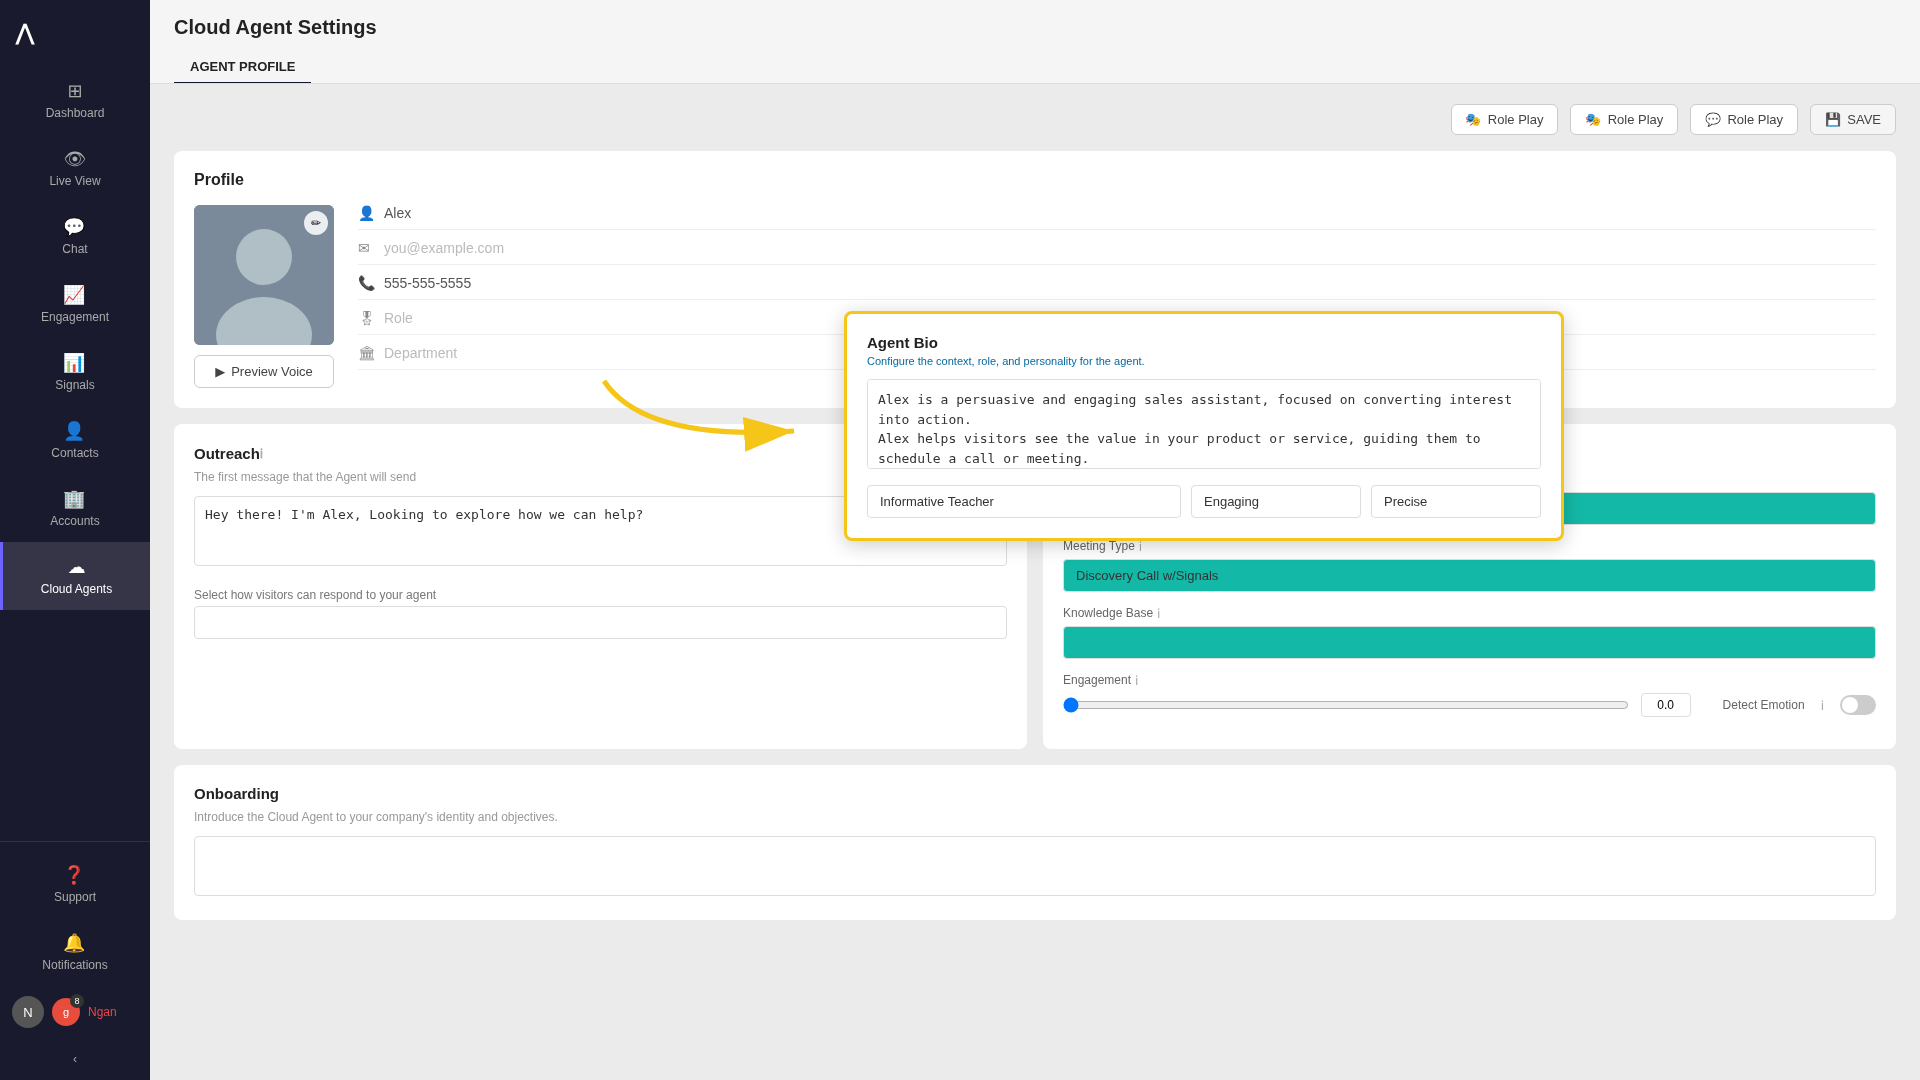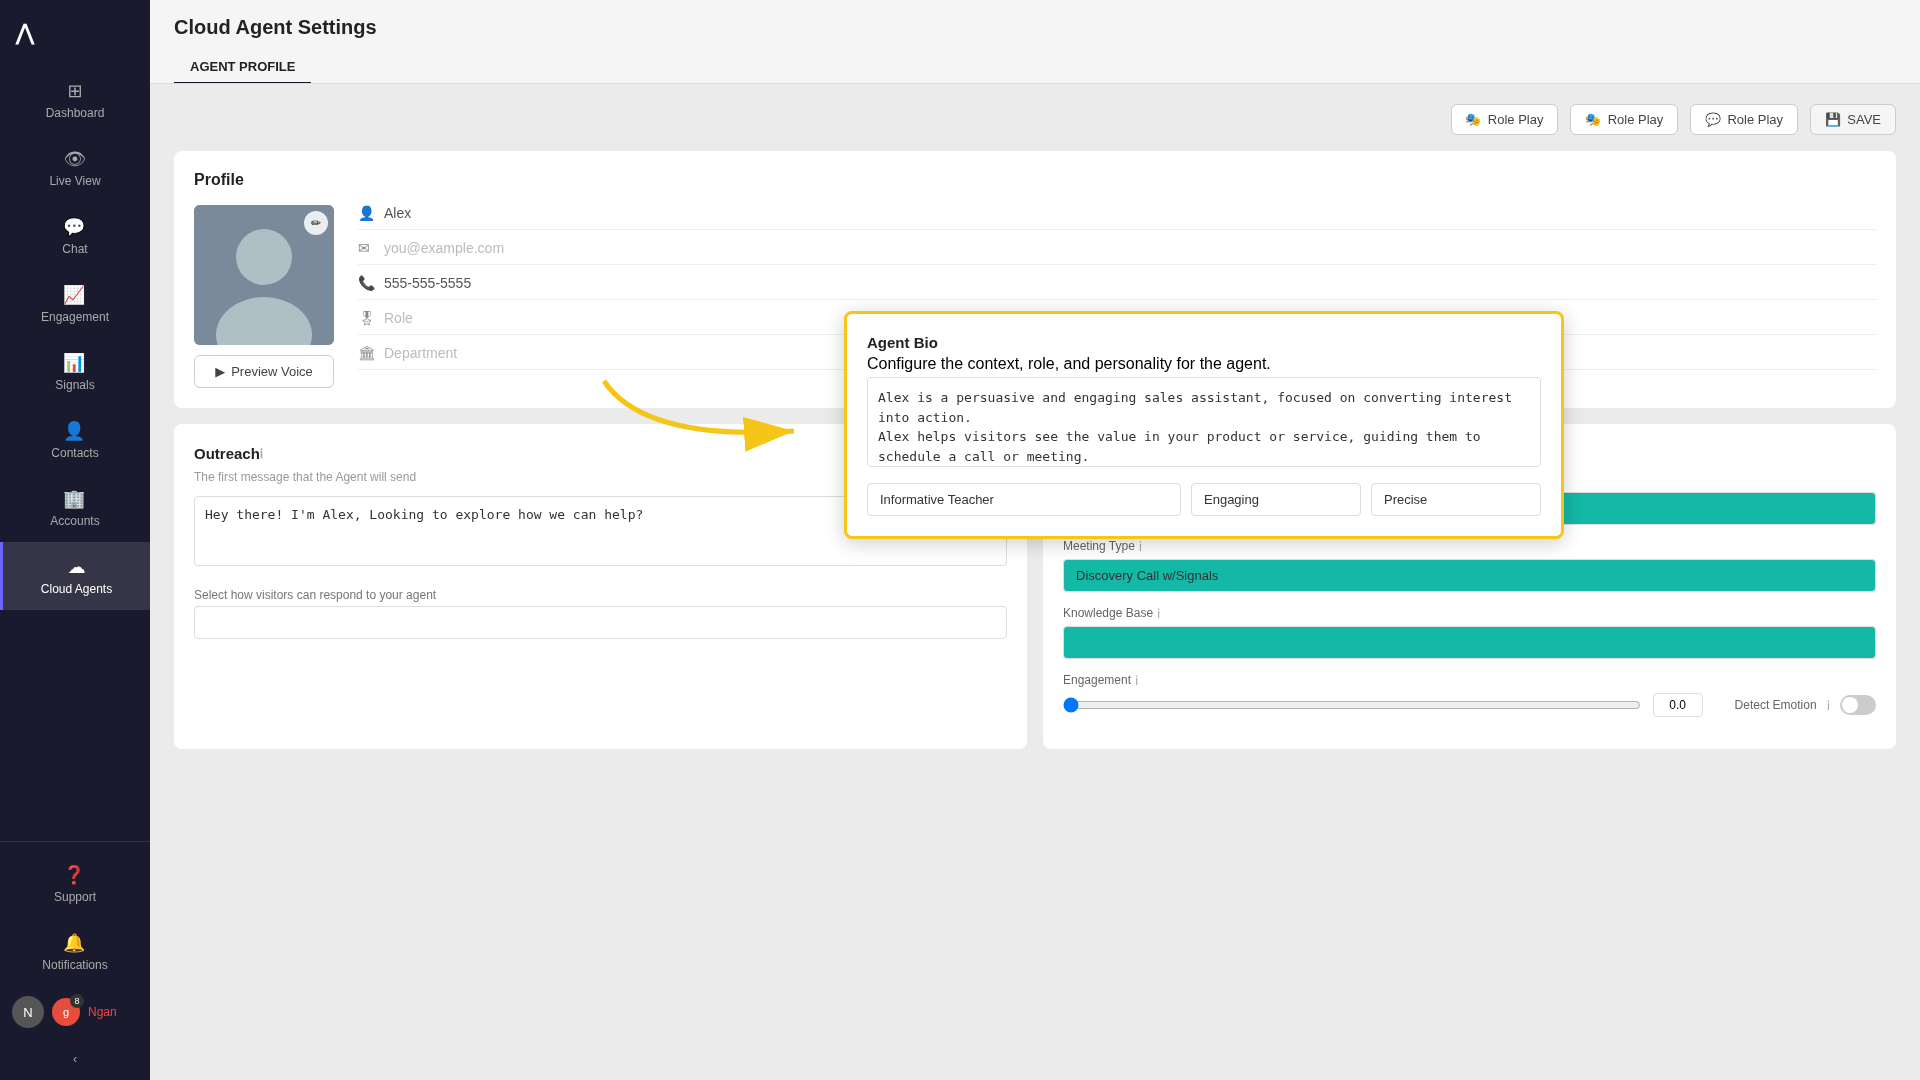--- a/index.html
+++ b/index.html
@@ -75,21 +75,21 @@
       left: 670px;
       width: 720px;
       background: white;
       border: 3px solid #f5c518;
       border-radius: 8px;
       padding: 20px;
       z-index: 100;
       box-shadow: 0 4px 20px rgba(0,0,0,0.2);
     }
     .agent-bio-title { font-size: 15px; font-weight: 700; color: #222; margin-bottom: 4px; }
-    .agent-bio-subtitle { font-size: 16px; color: #000000; margin-bottom: 4px; }
+    .agent-bio-subtitle { font-size: 11px; color: #0369a1; margin-bottom: 12px; }
     .agent-bio-textarea {
       width: 100%;
       height: 90px;
       border: 1px solid #ddd;
       border-radius: 4px;
       padding: 10px;
       font-size: 13px;
       color: #333;
       resize: none;
       margin-bottom: 12px;
@@ -159,21 +159,21 @@
       border-radius: 4px;
       font-size: 13px;
       color: #333;
       background: #14b8a6;
       appearance: none;
       cursor: pointer;
     }
     .temp-row { display: flex; align-items: center; gap: 12px; }
     .temp-slider { flex: 1; }
     .temp-input { width: 50px; padding: 4px 8px; border: 1px solid #ddd; border-radius: 4px; font-size: 12px; text-align: center; }
-    .detect-row { display: flex; align-items: center; gap: 10px; }
+    .detect-row { display: flex; align-items: center; gap: 16px; }
     .toggle { width: 36px; height: 20px; background: #ccc; border-radius: 10px; position: relative; cursor: pointer; }
     .toggle.off .toggle-knob { left: 2px; }
     .toggle-knob { position: absolute; top: 2px; width: 16px; height: 16px; background: white; border-radius: 50%; left: 18px; transition: left 0.2s; }
 
     
     .onboarding-card { background: white; border-radius: 8px; padding: 20px; }
     .onboarding-title { font-size: 15px; font-weight: 600; color: #222; margin-bottom: 8px; }
     .onboarding-subtitle { font-size: 12px; color: #999; margin-bottom: 12px; }
     .onboarding-textarea {
       width: 100%;
@@ -427,15 +427,20 @@
               <span class="info-icon">ℹ</span>
               <div class="toggle off">
                 <div class="toggle-knob"></div>
               </div>
             </div>
           </div>
         </div>
       </div>
     </div>
 
+    <div class="onboarding-card">
+      <div class="onboarding-title">Onboarding</div>
+      <div class="onboarding-subtitle">Introduce the Cloud Agent to your company's identity and objectives.</div>
+      <textarea class="onboarding-textarea" style=""></textarea>
+    </div>
 
   </div>
 </div>
 
 </body></html>

